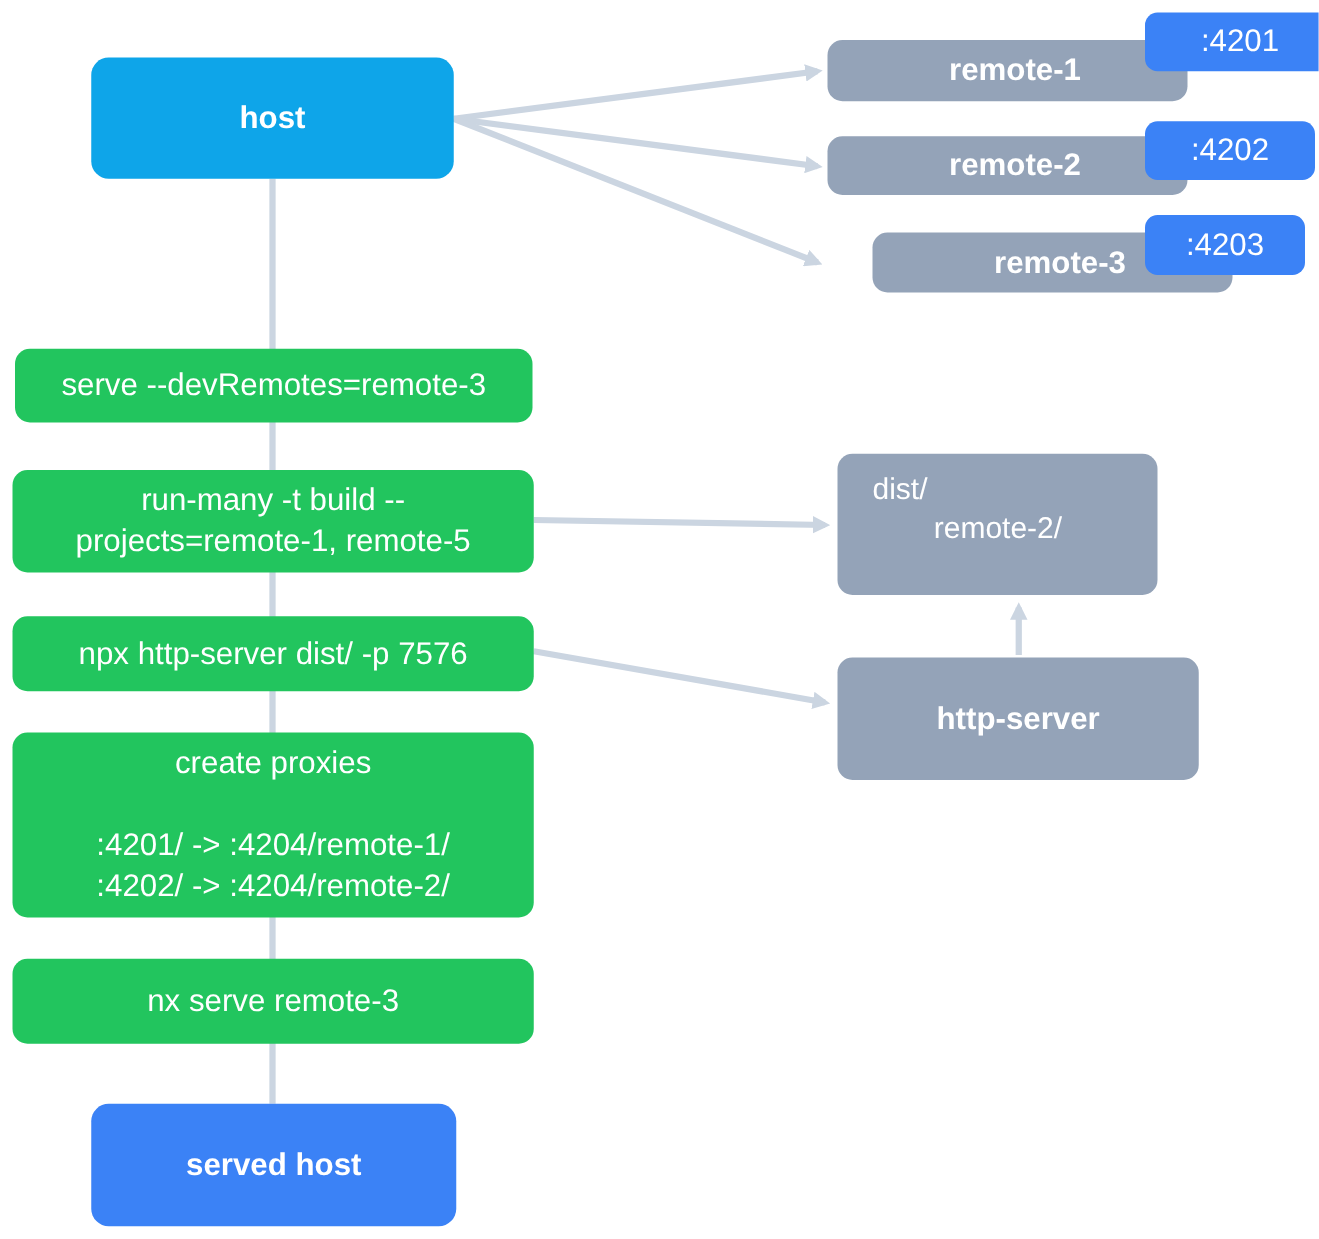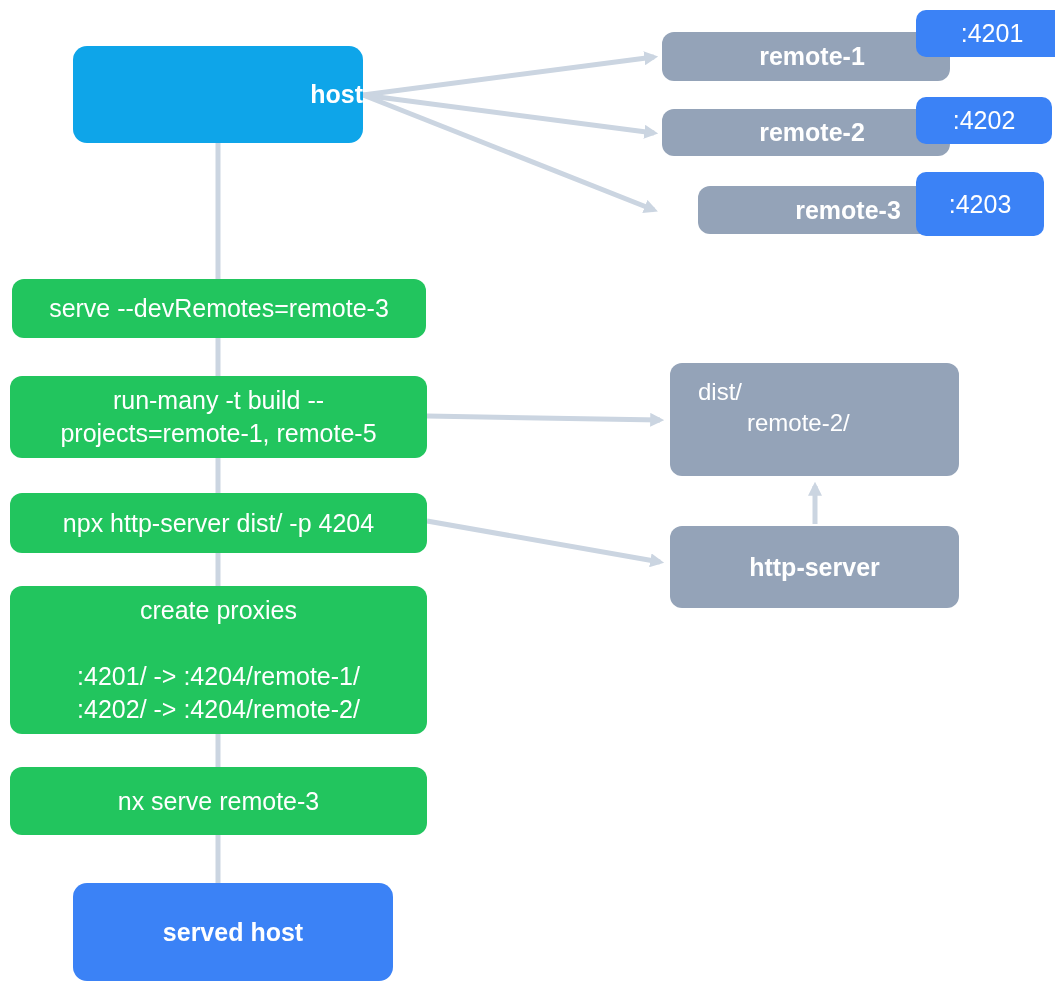--- a/index.html
+++ b/index.html
@@ -65,75 +65,75 @@
     </defs>
     <line x1="218" y1="143" x2="218" y2="883" stroke="#CBD5E1" stroke-width="5"></line>
     <line x1="363" y1="95" x2="654" y2="57" stroke="#CBD5E1" stroke-width="5" marker-end="url(#arrowhead)"></line>
     <line x1="363" y1="95" x2="654" y2="133" stroke="#CBD5E1" stroke-width="5" marker-end="url(#arrowhead)"></line>
     <line x1="363" y1="95" x2="654" y2="210" stroke="#CBD5E1" stroke-width="5" marker-end="url(#arrowhead)"></line>
     <line x1="427" y1="416" x2="660" y2="420" stroke="#CBD5E1" stroke-width="5" marker-end="url(#arrowhead)"></line>
     <line x1="427" y1="521" x2="660" y2="562" stroke="#CBD5E1" stroke-width="5" marker-end="url(#arrowhead)"></line>
     <line x1="815" y1="524" x2="815" y2="486" stroke="#CBD5E1" stroke-width="5" marker-end="url(#arrowhead)"></line>
   </svg>
 
-  <div class="node host" style="left:73px;top:46px;width:290px;height:97px;justify-content:flex-end;">
+  <div class="node host" style="left:73px;top:46px;width:290px;height:97px;">
     <span>host</span>
   </div>
 
   <div class="node step" style="left:12px;top:279px;width:414px;height:59px;">
     <span>serve --devRemotes=remote-3</span>
   </div>
 
   <div class="node step" style="left:10px;top:376px;width:417px;height:82px;">
     <span>run-many -t build --
 projects=remote-1, remote-5</span>
   </div>
 
   <div class="node step" style="left:10px;top:493px;width:417px;height:60px;">
-    <span>npx http-server dist/ -p 4204</span>
+    <span>npx http-server dist/ -p 7576</span>
   </div>
 
   <div class="node step" style="left:10px;top:586px;width:417px;height:148px;">
     <span>create proxies
 
 :4201/ -&gt; :4204/remote-1/
 :4202/ -&gt; :4204/remote-2/</span>
   </div>
 
   <div class="node step" style="left:10px;top:767px;width:417px;height:68px;">
     <span>nx serve remote-3</span>
   </div>
 
-  <div class="node served" style="left:73px;top:883px;width:320px;height:98px;">
+  <div class="node served" style="left:73px;top:883px;width:292px;height:98px;">
     <span>served host</span>
   </div>
 
   <div class="node remote" style="left:662px;top:32px;width:288px;height:49px;">
     <span>remote-1</span>
   </div>
   <div class="node port" style="left:916px;top:10px;width:152px;height:47px;">
     <span>:4201</span>
   </div>
 
   <div class="node remote" style="left:662px;top:109px;width:288px;height:47px;">
     <span>remote-2</span>
   </div>
   <div class="node port" style="left:916px;top:97px;width:136px;height:47px;">
     <span>:4202</span>
   </div>
 
   <div class="node remote" style="left:662px;top:186px;width:288px;height:48px;margin-left:36px;">
     <span>remote-3</span>
   </div>
-  <div class="node port" style="left:916px;top:172px;width:128px;height:64px;">
+  <div class="node port" style="left:916px;top:172px;width:128px;height:48px;">
     <span>:4203</span>
   </div>
 
-  <div class="node gray dist" style="left:670px;top:363px;width:289px;height:113px;">
+  <div class="node gray dist" style="left:670px;top:363px;width:256px;height:113px;">
     <span class="line">dist/</span>
     <span class="indent">remote-2/</span>
   </div>
 
-  <div class="node gray http" style="left:670px;top:526px;width:289px;height:82px;">
+  <div class="node gray http" style="left:670px;top:526px;width:289px;height:98px;">
     <span>http-server</span>
   </div>
 
 </div>
 
 </body></html>

